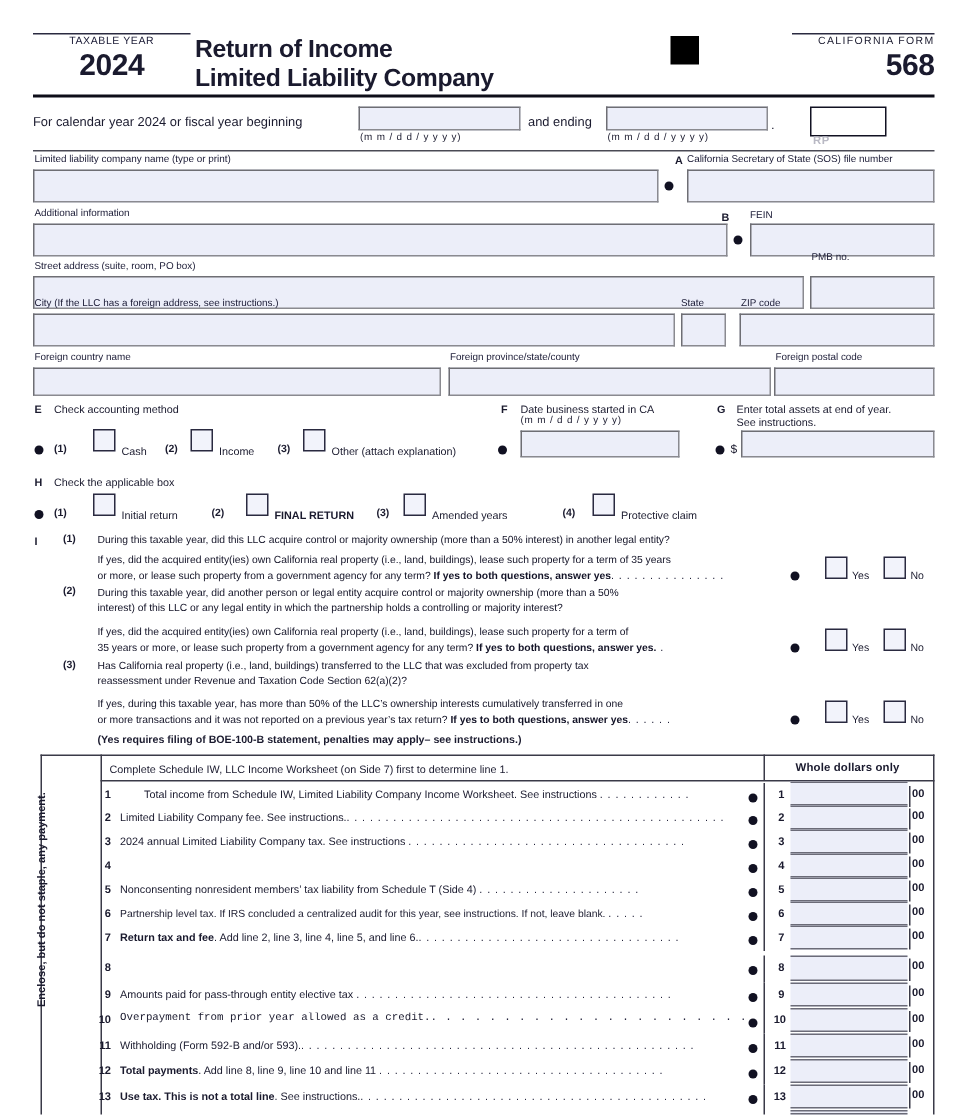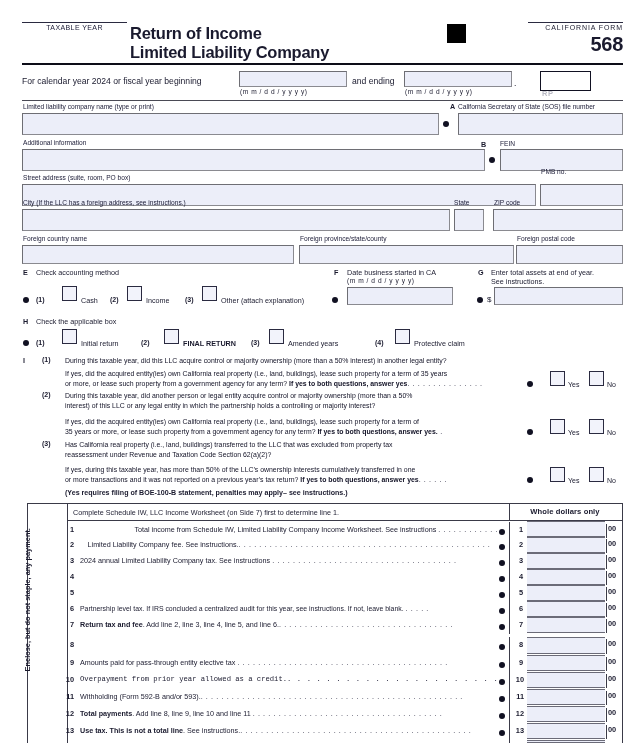--- a/index.html
+++ b/index.html
@@ -171,20 +171,21 @@
     font-weight: bold;
   }
 </style>
 </head>
 <body>
 
 <div class="page">
 
   <div class="abs" style="left:22px; top:22px; width:105px;">
     <div class="mast-ty mast-ty-rule" style="padding-top:1px; text-align:center;">TAXABLE YEAR</div>
+    <div class="mast-year" style="text-align:center; margin-top:2px;">2024</div>
   </div>
 
   <div class="abs" style="left:130px; top:24px;">
     <div class="mast-title">Return of Income</div>
     <div class="mast-title">Limited Liability Company</div>
   </div>
 
   <div class="abs blackmark" style="left:447px; top:24px;"></div>
 
   <div class="abs" style="left:528px; top:22px; width:95px;">
@@ -344,31 +345,31 @@
     <div class="enclose">Enclose, but do not staple, any payment.</div>
   </div>
 
   <div class="abs linetxt" style="left:73px; top:508px;">Complete Schedule IW, LLC Income Worksheet (on Side 7) first to determine line 1.</div>
   <div class="abs wdo" style="left:509px; top:507px; width:112px;">Whole dollars only</div>
   <div class="abs" style="left:509px; top:503px; width:0; height:17px; border-left:1.1px solid #3a3a48;"></div>
   <div class="abs" style="left:67px; top:520px; width:556px; border-top:1.1px solid #3a3a48;"></div>
 
   <div class="abs bullet" style="left:499px; top:529px;"></div>
   <div class="abs lineno" style="left:60px; top:525px; width:14px;">1</div>
-  <div class="abs linetxt" style="left:80px; top:525px; width:418px; overflow:hidden;text-align:right;">
+  <div class="abs linetxt" style="left:96px; top:525px; width:418px; overflow:hidden;">
     <b></b><span>Total income from Schedule IW, Limited Liability Company Income Worksheet. See instructions </span><span class="dots">. . . . . . . . . . . .</span>
   </div>
   <div class="abs" style="left:509px; top:522px; width:0; height:16px; border-left:1.1px solid #3a3a48;"></div>
   <div class="abs lineno" style="left:511px; top:525px; width:12px;">1</div>
   <div class="abs amtbox" style="left:527px; top:521px; width:78px; height:16px;"></div>
   <div class="abs cents" style="left:606px; top:524px; height:14px;">00</div>
 
   <div class="abs bullet" style="left:499px; top:544px;"></div>
   <div class="abs lineno" style="left:60px; top:540px; width:14px;">2</div>
-  <div class="abs linetxt" style="left:80px; top:540px; width:418px; overflow:hidden;text-align:center;">
+  <div class="abs linetxt" style="left:80px; top:540px; width:418px; overflow:hidden;">
     <b></b><span>Limited Liability Company fee. See instructions.</span><span class="dots">. . . . . . . . . . . . . . . . . . . . . . . . . . . . . . . . . . . . . . . . . . . . . . . . .</span>
   </div>
   <div class="abs" style="left:509px; top:538px; width:0; height:16px; border-left:1.1px solid #3a3a48;"></div>
   <div class="abs lineno" style="left:511px; top:540px; width:12px;">2</div>
   <div class="abs amtbox" style="left:527px; top:537px; width:78px; height:16px;"></div>
   <div class="abs cents" style="left:606px; top:539px; height:14px;">00</div>
 
   <div class="abs bullet" style="left:499px; top:560px;"></div>
   <div class="abs lineno" style="left:60px; top:556px; width:14px;">3</div>
   <div class="abs linetxt" style="left:80px; top:556px; width:418px; overflow:hidden;">
@@ -381,20 +382,23 @@
 
   <div class="abs bullet" style="left:499px; top:576px;"></div>
   <div class="abs lineno" style="left:60px; top:572px; width:14px;">4</div>
   <div class="abs" style="left:509px; top:570px; width:0; height:16px; border-left:1.1px solid #3a3a48;"></div>
   <div class="abs lineno" style="left:511px; top:572px; width:12px;">4</div>
   <div class="abs amtbox" style="left:527px; top:569px; width:78px; height:16px;"></div>
   <div class="abs cents" style="left:606px; top:571px; height:14px;">00</div>
 
   <div class="abs bullet" style="left:499px; top:592px;"></div>
   <div class="abs lineno" style="left:60px; top:588px; width:14px;">5</div>
+  <div class="abs linetxt" style="left:80px; top:588px; width:418px; overflow:hidden;">
+    <b></b><span>Nonconsenting nonresident members’ tax liability from Schedule T (Side 4) </span><span class="dots">. . . . . . . . . . . . . . . . . . . . .</span>
+  </div>
   <div class="abs" style="left:509px; top:586px; width:0; height:16px; border-left:1.1px solid #3a3a48;"></div>
   <div class="abs lineno" style="left:511px; top:588px; width:12px;">5</div>
   <div class="abs amtbox" style="left:527px; top:585px; width:78px; height:16px;"></div>
   <div class="abs cents" style="left:606px; top:587px; height:14px;">00</div>
 
   <div class="abs bullet" style="left:499px; top:608px;"></div>
   <div class="abs lineno" style="left:60px; top:604px; width:14px;">6</div>
   <div class="abs linetxt" style="left:80px; top:604px; width:418px; overflow:hidden; font-size:6.9px;">
     <b></b><span>Partnership level tax. If IRS concluded a centralized audit for this year, see instructions. If not, leave blank. </span><span class="dots">. . . . .</span>
   </div>

